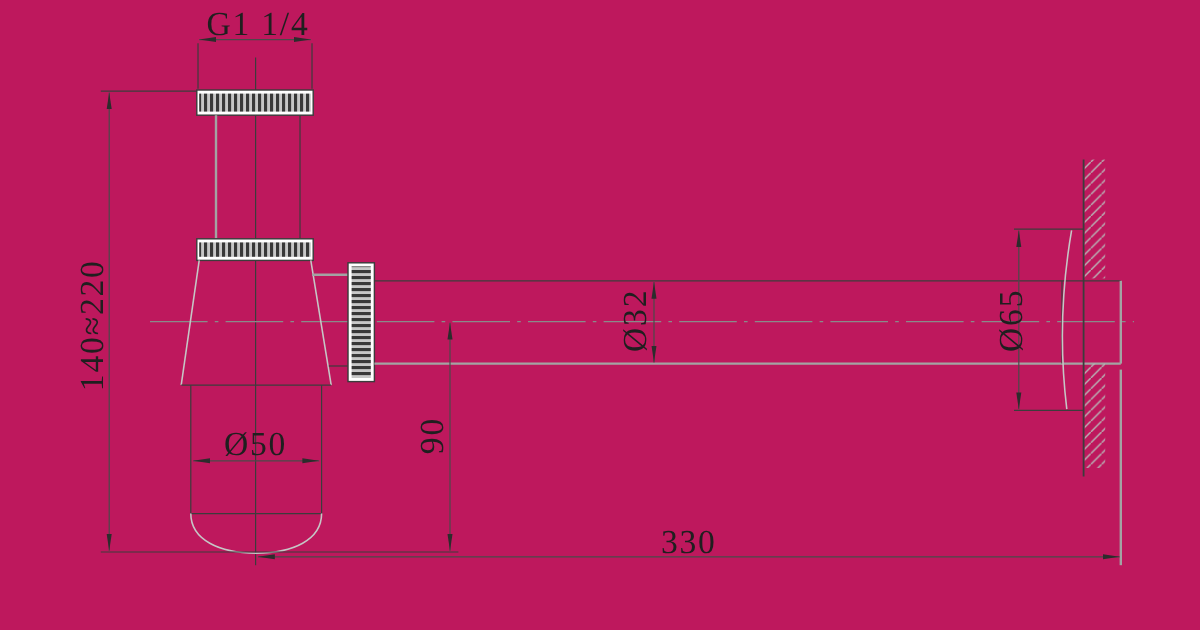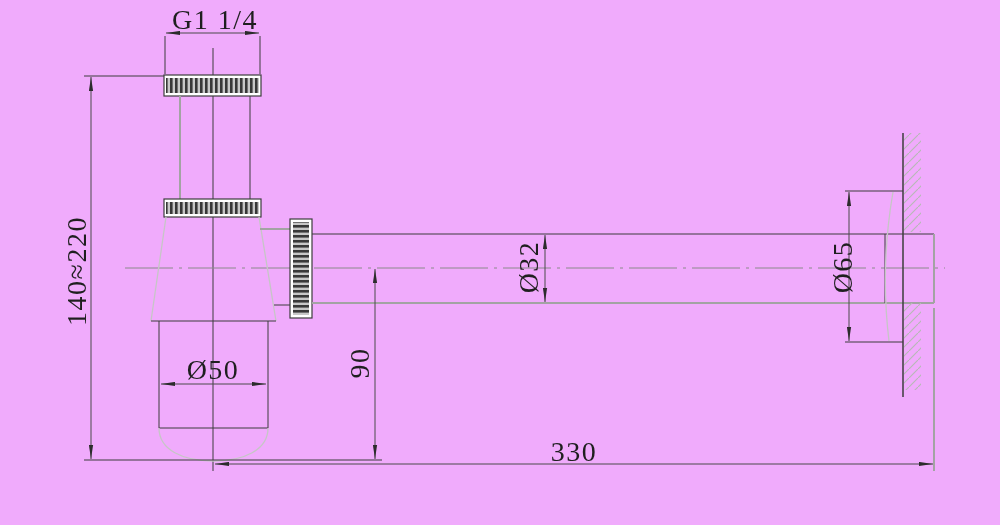--- a/index.html
+++ b/index.html
@@ -1,16 +1,16 @@
 <!DOCTYPE html>
 <html><head>
 <meta charset="utf-8">
 <style>
   html,body{margin:0;padding:0;background:#ffffff;}
-  .page{width:1000px;height:525px;background:#f0abfc;position:relative;overflow:hidden;}
+  .page{width:1000px;height:525px;background:#be185d;position:relative;overflow:hidden;}
   svg{display:block;}
   .ln   {stroke:#3c3c3c;stroke-width:1;fill:none;}
   .lnw  {stroke:#3c3c3c;stroke-width:1.5;fill:none;}
   .gray {stroke:#a3a3a3;stroke-width:2;fill:none;}
   .light{stroke:#c6c6c6;stroke-width:1.3;fill:none;}
   .dim  {stroke:#4a4a4a;stroke-width:1;fill:none;}
   .cl   {stroke:#8a8a8a;stroke-width:1;fill:none;stroke-dasharray:48 6 3 6;}
   .nut  {fill:#ffffff;stroke:#3c3c3c;stroke-width:1.2;}
   .lbl  {font-family:"Liberation Serif","DejaVu Serif",serif;font-size:28px;fill:#1f1f1f;letter-spacing:1.5px;}
 </style>

